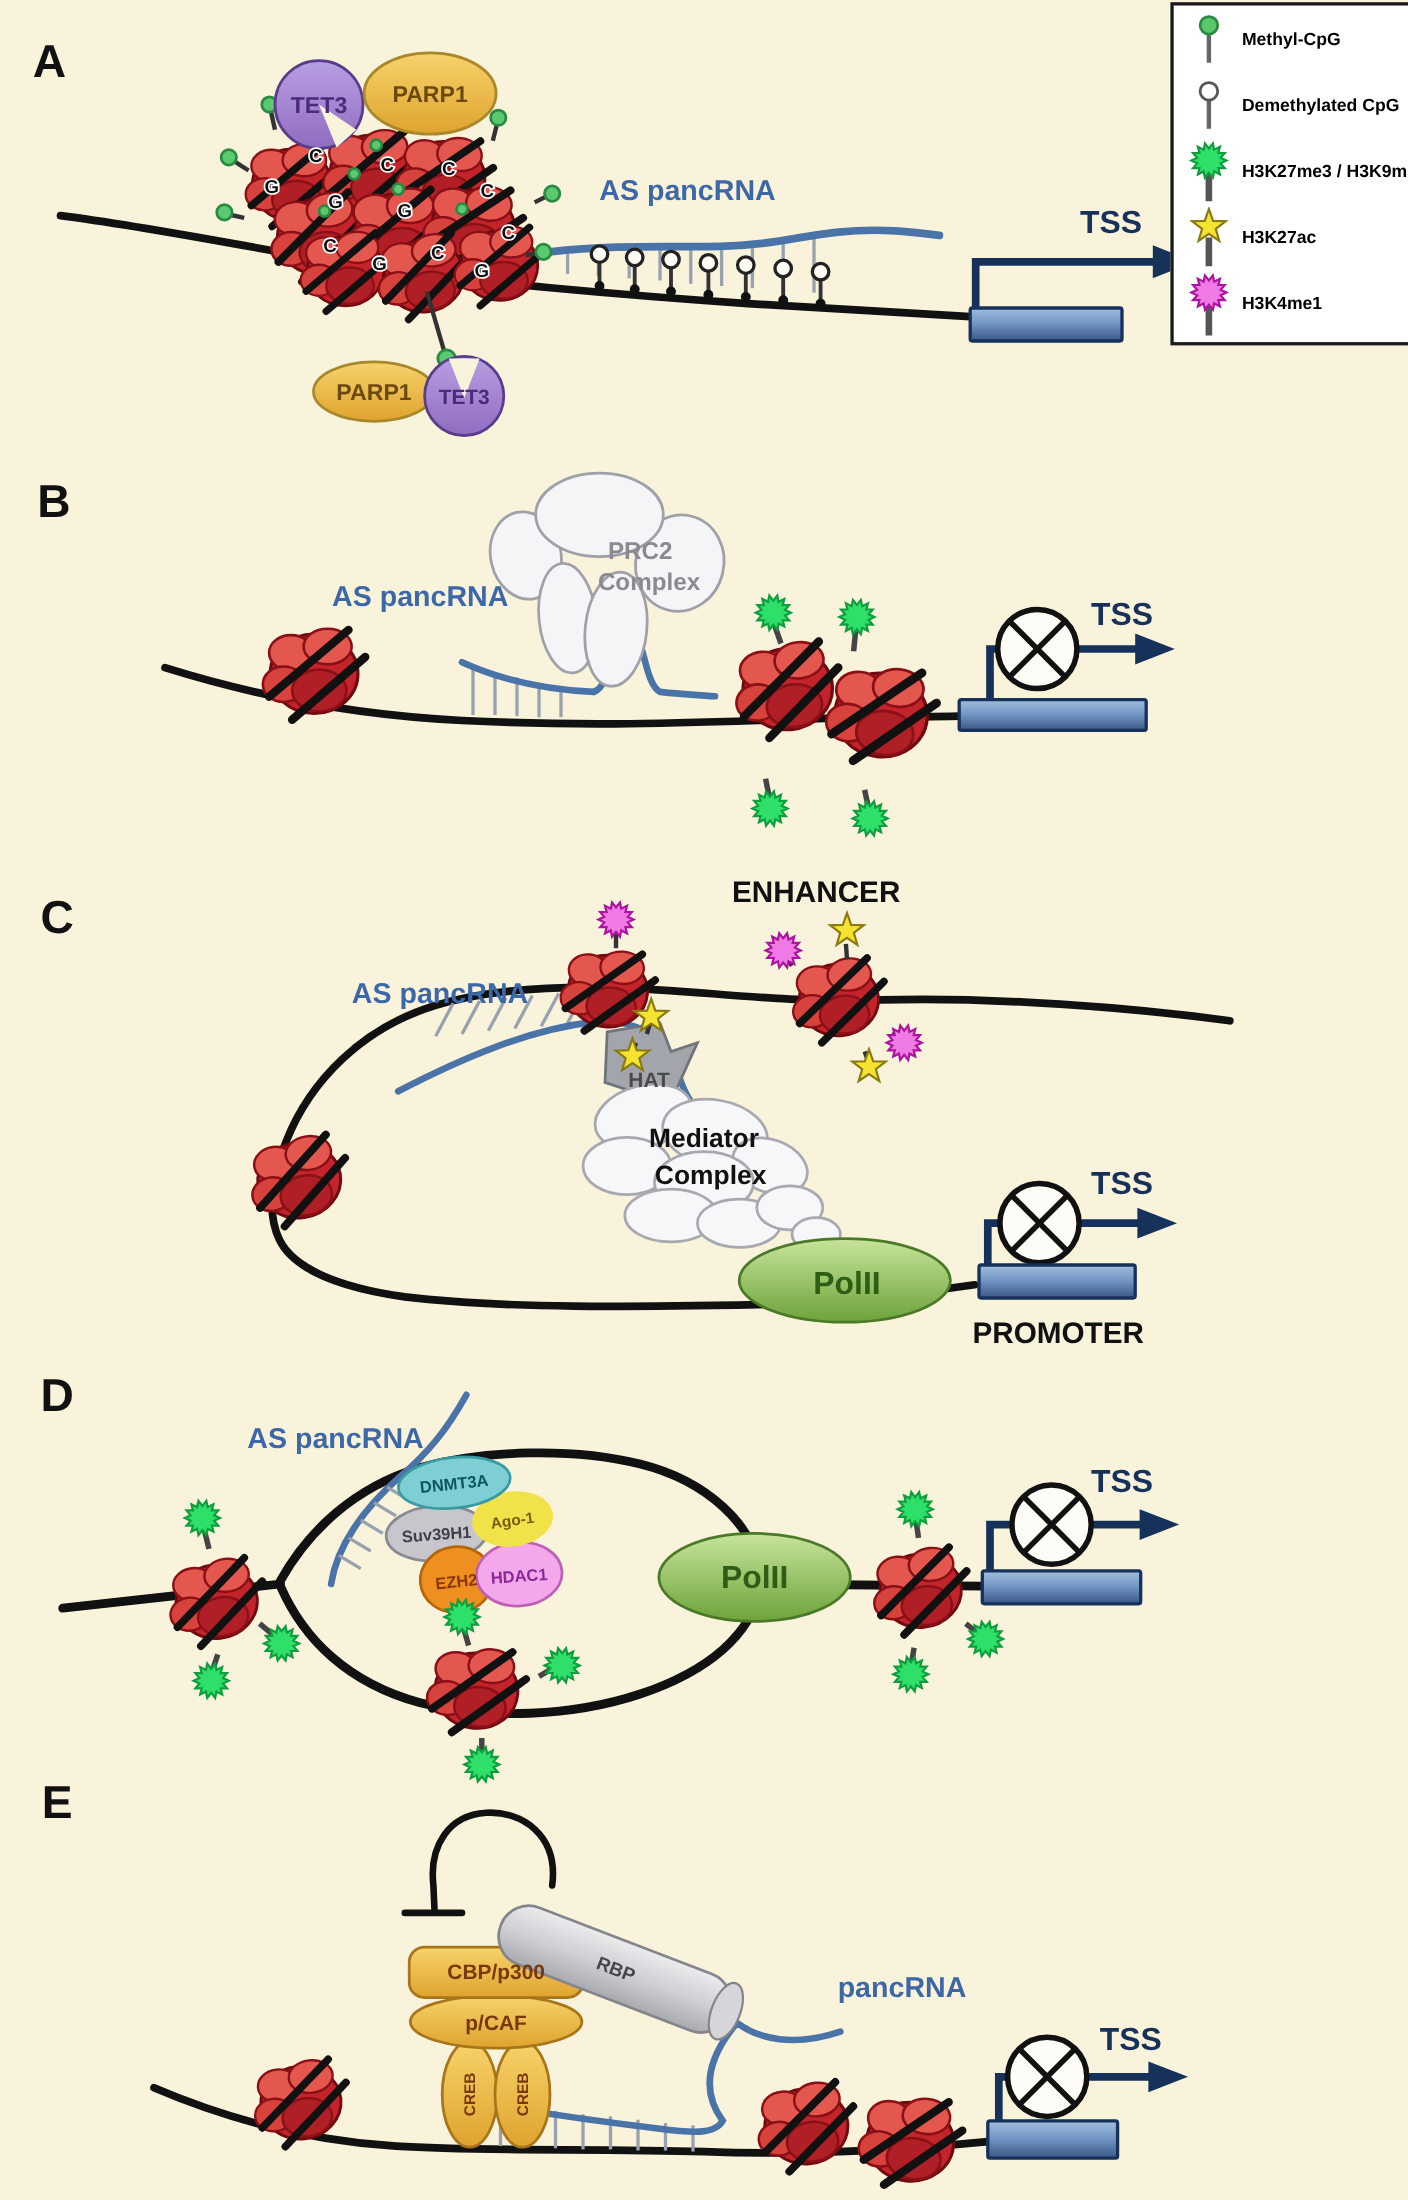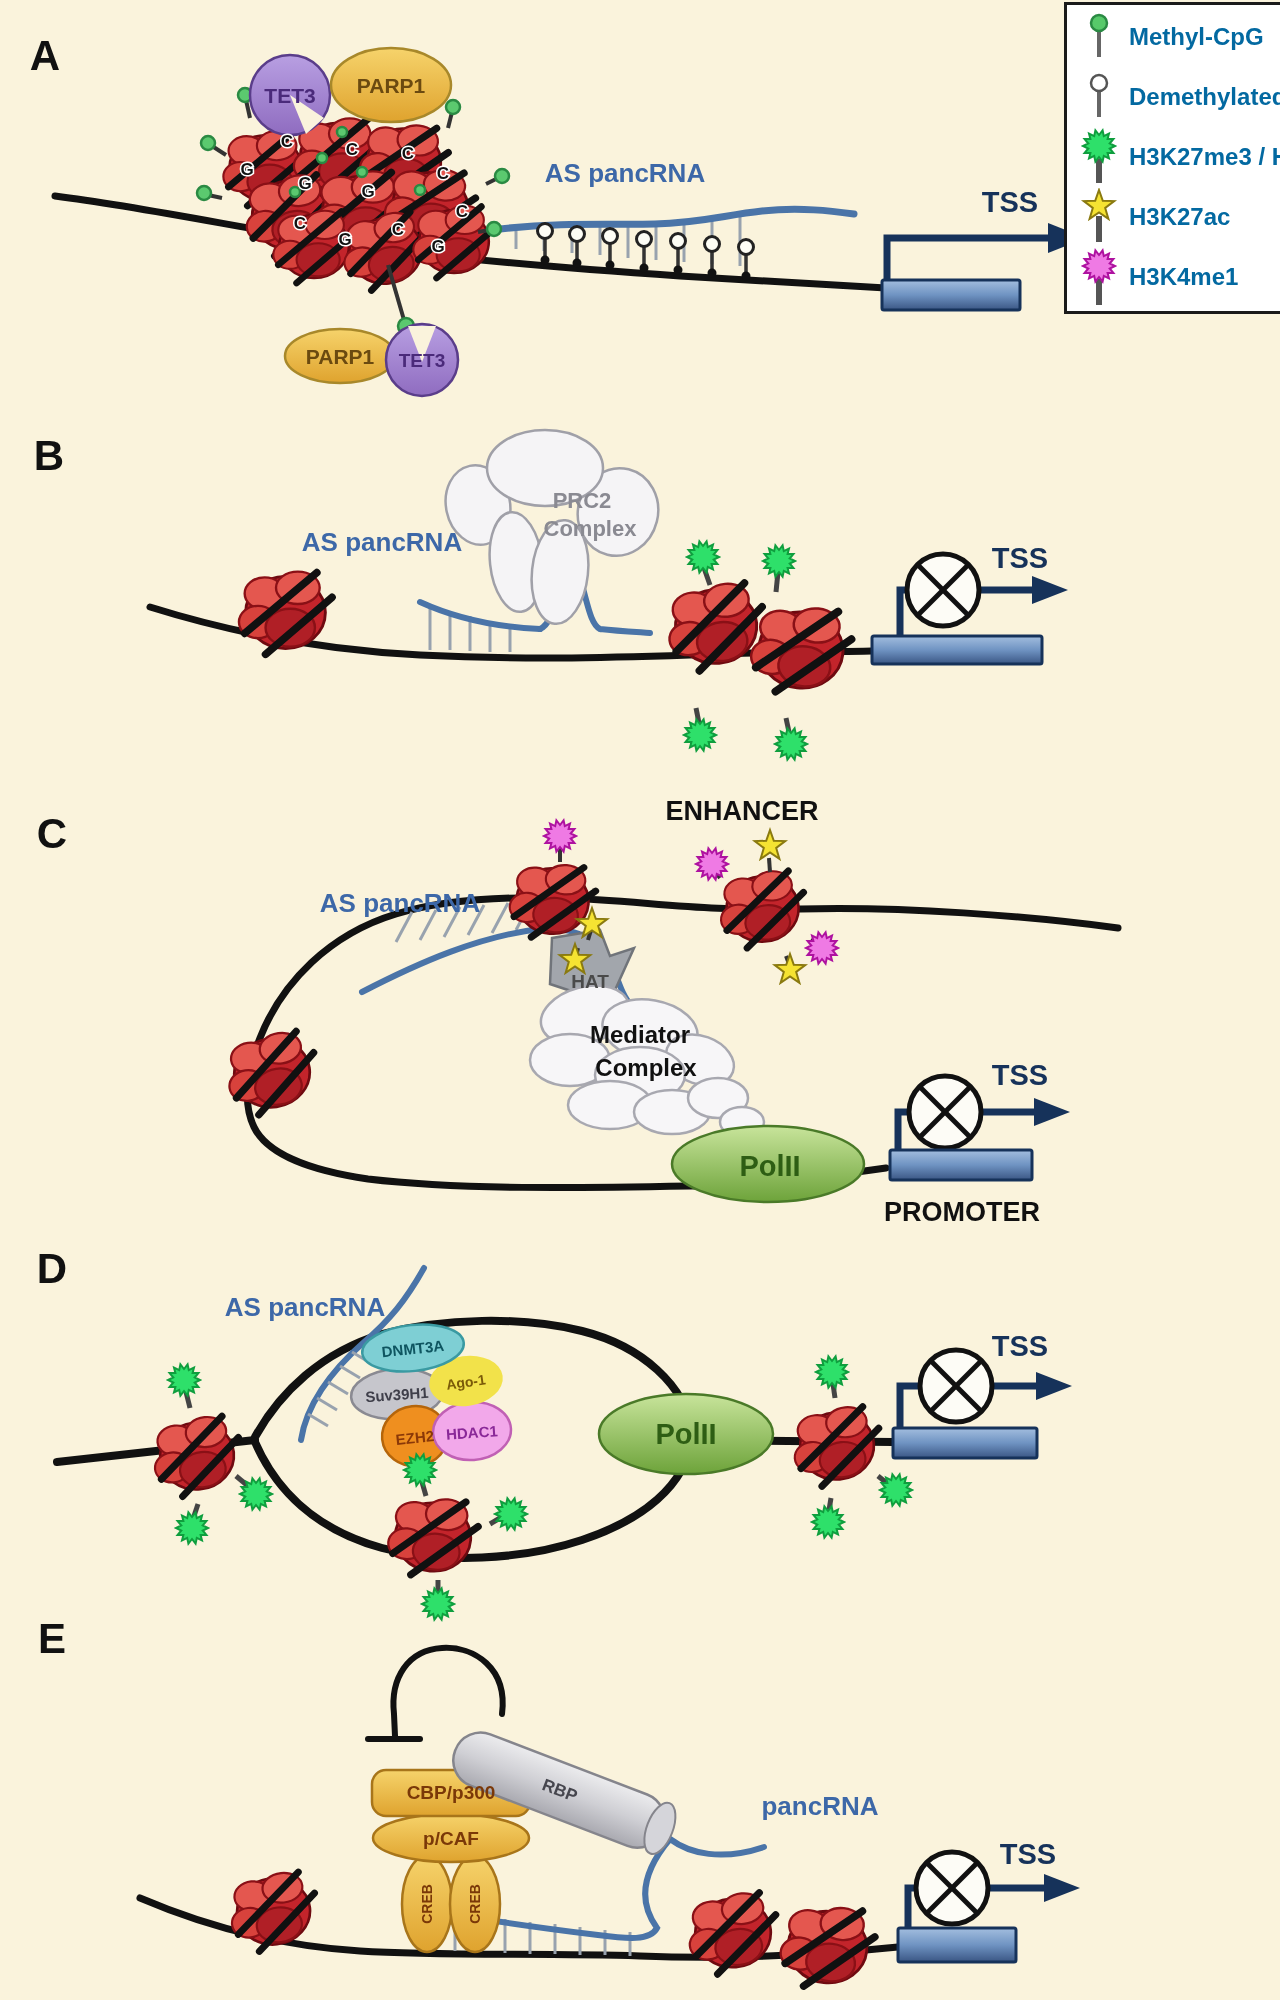--- a/index.html
+++ b/index.html
@@ -21,21 +21,21 @@
   .lbl-rbp{font-size:17px;fill:#46464e;}
   .lbl-dnmt{font-size:15px;fill:#0e5560;}
   .lbl-suv{font-size:15px;fill:#3f3f4a;}
   .lbl-ago{font-size:14px;fill:#7a5a08;}
   .lbl-hdac{font-size:15px;fill:#8a2898;}
   .lbl-ezh{font-size:15px;fill:#8a3808;}
   .lbl-cg{font-size:17px;fill:#111;stroke:#ffffff;stroke-width:3px;paint-order:stroke;}
   #legend{position:absolute;left:1064px;top:2px;width:430px;height:312px;background:#ffffff;
           border:3px solid #1a1a1a;box-sizing:border-box;padding:2px 0 0 12px;}
   .leg-row{display:flex;align-items:center;gap:10px;height:60px;}
-  .leg-row span{font-weight:bold;font-size:24px;color:#0369a1;white-space:nowrap;}
+  .leg-row span{font-weight:bold;font-size:16px;color:#000000;white-space:nowrap;}
 </style>
 </head>
 <body>
 
 <div id="stage">
 
 <svg class="art" width="1280" height="2000" viewBox="0 0 1280 2000">
   <defs>
     <linearGradient id="goldG" x1="0" y1="0" x2="0" y2="1">
       <stop offset="0" stop-color="#f6d36b"></stop>

